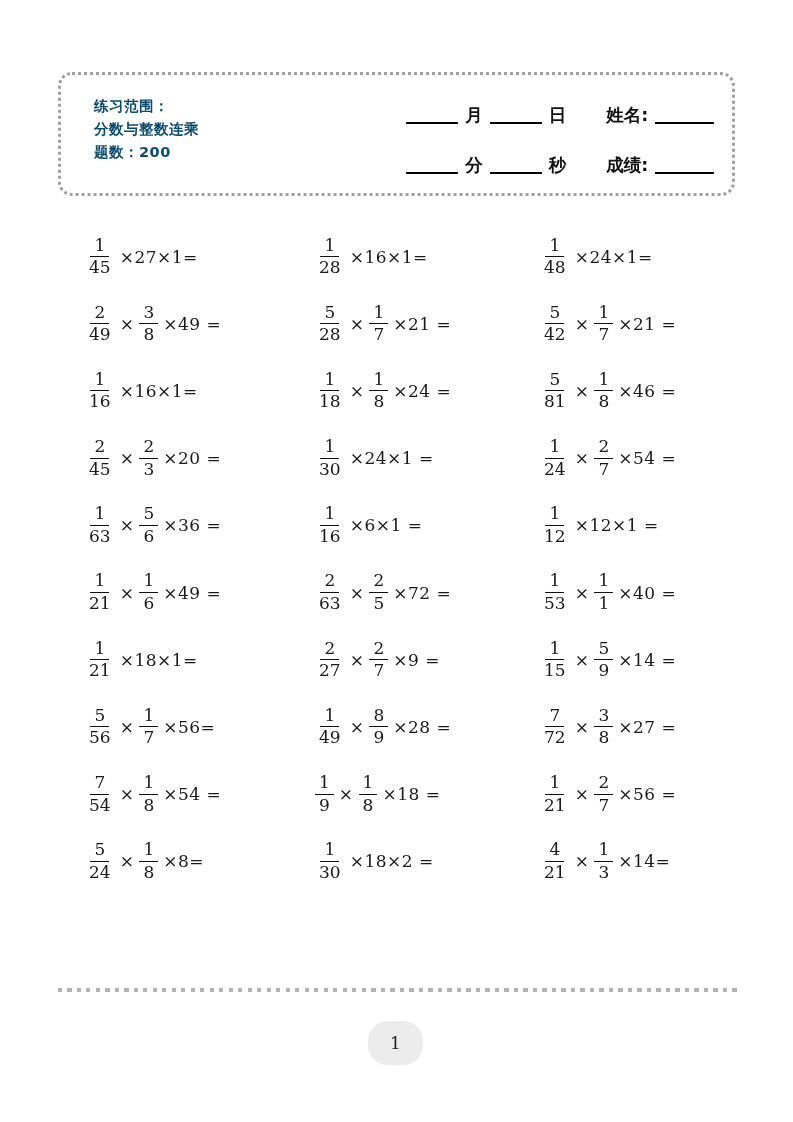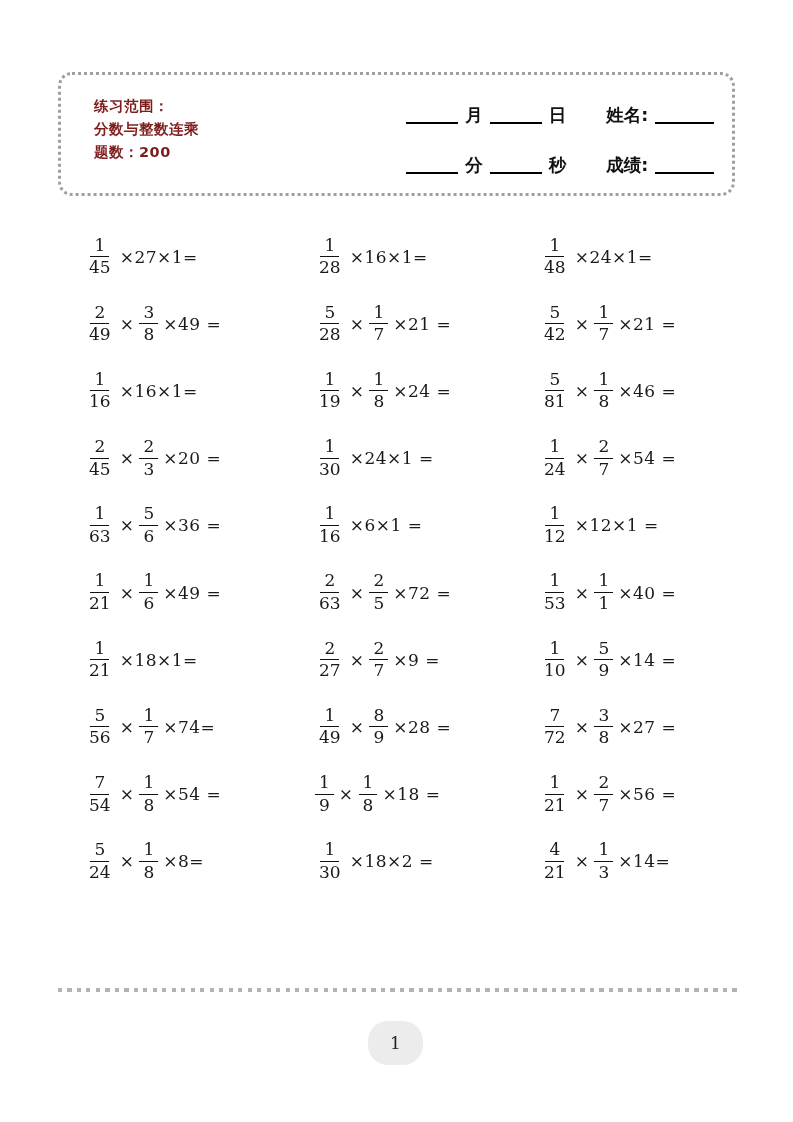--- a/index.html
+++ b/index.html
@@ -18,21 +18,21 @@
     position:absolute; left:58px; top:72px;
     width:677px; height:124px;
     border:3px dotted #9f9f9f;
     border-radius:14px;
     background:#fff;
   }
   .header-left {
     position:absolute; left:33px; top:20px;
     font-family:"DejaVu Sans","Liberation Sans",sans-serif;
     font-weight:700; font-size:14.5px; line-height:23px;
-    color:#7f1d1d; letter-spacing:0.5px;
+    color:#0c4a6e; letter-spacing:0.5px;
   }
   .header-right {
     position:absolute; left:338px; top:15px; right:18px;
   }
   .fill-row {
     display:flex; align-items:center; height:50px;
     font-family:"DejaVu Sans","Liberation Sans",sans-serif;
     font-weight:700; font-size:17.5px; color:#111;
     white-space:nowrap;
   }
@@ -111,35 +111,35 @@
   </div>
 
   <div class="problems" id="problems">
       <div class="problem"><span class="frac"><span class="num">1</span><span class="den">45</span></span><span class="op">×27×1=</span></div>
       <div class="problem"><span class="frac"><span class="num">1</span><span class="den">28</span></span><span class="op">×16×1=</span></div>
       <div class="problem"><span class="frac"><span class="num">1</span><span class="den">48</span></span><span class="op">×24×1=</span></div>
       <div class="problem"><span class="frac"><span class="num">2</span><span class="den">49</span></span><span class="op">×</span><span class="frac"><span class="num">3</span><span class="den">8</span></span><span class="op">×49 =</span></div>
       <div class="problem"><span class="frac"><span class="num">5</span><span class="den">28</span></span><span class="op">×</span><span class="frac"><span class="num">1</span><span class="den">7</span></span><span class="op">×21 =</span></div>
       <div class="problem"><span class="frac"><span class="num">5</span><span class="den">42</span></span><span class="op">×</span><span class="frac"><span class="num">1</span><span class="den">7</span></span><span class="op">×21 =</span></div>
       <div class="problem"><span class="frac"><span class="num">1</span><span class="den">16</span></span><span class="op">×16×1=</span></div>
-      <div class="problem"><span class="frac"><span class="num">1</span><span class="den">19</span></span><span class="op">×</span><span class="frac"><span class="num">1</span><span class="den">8</span></span><span class="op">×24 =</span></div>
+      <div class="problem"><span class="frac"><span class="num">1</span><span class="den">18</span></span><span class="op">×</span><span class="frac"><span class="num">1</span><span class="den">8</span></span><span class="op">×24 =</span></div>
       <div class="problem"><span class="frac"><span class="num">5</span><span class="den">81</span></span><span class="op">×</span><span class="frac"><span class="num">1</span><span class="den">8</span></span><span class="op">×46 =</span></div>
       <div class="problem"><span class="frac"><span class="num">2</span><span class="den">45</span></span><span class="op">×</span><span class="frac"><span class="num">2</span><span class="den">3</span></span><span class="op">×20 =</span></div>
       <div class="problem"><span class="frac"><span class="num">1</span><span class="den">30</span></span><span class="op">×24×1 =</span></div>
       <div class="problem"><span class="frac"><span class="num">1</span><span class="den">24</span></span><span class="op">×</span><span class="frac"><span class="num">2</span><span class="den">7</span></span><span class="op">×54 =</span></div>
       <div class="problem"><span class="frac"><span class="num">1</span><span class="den">63</span></span><span class="op">×</span><span class="frac"><span class="num">5</span><span class="den">6</span></span><span class="op">×36 =</span></div>
       <div class="problem"><span class="frac"><span class="num">1</span><span class="den">16</span></span><span class="op">×6×1 =</span></div>
       <div class="problem"><span class="frac"><span class="num">1</span><span class="den">12</span></span><span class="op">×12×1 =</span></div>
       <div class="problem"><span class="frac"><span class="num">1</span><span class="den">21</span></span><span class="op">×</span><span class="frac"><span class="num">1</span><span class="den">6</span></span><span class="op">×49 =</span></div>
       <div class="problem"><span class="frac"><span class="num">2</span><span class="den">63</span></span><span class="op">×</span><span class="frac"><span class="num">2</span><span class="den">5</span></span><span class="op">×72 =</span></div>
       <div class="problem"><span class="frac"><span class="num">1</span><span class="den">53</span></span><span class="op">×</span><span class="frac"><span class="num">1</span><span class="den">1</span></span><span class="op">×40 =</span></div>
       <div class="problem"><span class="frac"><span class="num">1</span><span class="den">21</span></span><span class="op">×18×1=</span></div>
       <div class="problem"><span class="frac"><span class="num">2</span><span class="den">27</span></span><span class="op">×</span><span class="frac"><span class="num">2</span><span class="den">7</span></span><span class="op">×9 =</span></div>
-      <div class="problem"><span class="frac"><span class="num">1</span><span class="den">10</span></span><span class="op">×</span><span class="frac"><span class="num">5</span><span class="den">9</span></span><span class="op">×14 =</span></div>
-      <div class="problem"><span class="frac"><span class="num">5</span><span class="den">56</span></span><span class="op">×</span><span class="frac"><span class="num">1</span><span class="den">7</span></span><span class="op">×74=</span></div>
+      <div class="problem"><span class="frac"><span class="num">1</span><span class="den">15</span></span><span class="op">×</span><span class="frac"><span class="num">5</span><span class="den">9</span></span><span class="op">×14 =</span></div>
+      <div class="problem"><span class="frac"><span class="num">5</span><span class="den">56</span></span><span class="op">×</span><span class="frac"><span class="num">1</span><span class="den">7</span></span><span class="op">×56=</span></div>
       <div class="problem"><span class="frac"><span class="num">1</span><span class="den">49</span></span><span class="op">×</span><span class="frac"><span class="num">8</span><span class="den">9</span></span><span class="op">×28 =</span></div>
       <div class="problem"><span class="frac"><span class="num">7</span><span class="den">72</span></span><span class="op">×</span><span class="frac"><span class="num">3</span><span class="den">8</span></span><span class="op">×27 =</span></div>
       <div class="problem"><span class="frac"><span class="num">7</span><span class="den">54</span></span><span class="op">×</span><span class="frac"><span class="num">1</span><span class="den">8</span></span><span class="op">×54 =</span></div>
       <div class="problem"><span class="frac"><span class="num">1</span><span class="den">9</span></span><span class="op">×</span><span class="frac"><span class="num">1</span><span class="den">8</span></span><span class="op">×18 =</span></div>
       <div class="problem"><span class="frac"><span class="num">1</span><span class="den">21</span></span><span class="op">×</span><span class="frac"><span class="num">2</span><span class="den">7</span></span><span class="op">×56 =</span></div>
       <div class="problem"><span class="frac"><span class="num">5</span><span class="den">24</span></span><span class="op">×</span><span class="frac"><span class="num">1</span><span class="den">8</span></span><span class="op">×8=</span></div>
       <div class="problem"><span class="frac"><span class="num">1</span><span class="den">30</span></span><span class="op">×18×2 =</span></div>
       <div class="problem"><span class="frac"><span class="num">4</span><span class="den">21</span></span><span class="op">×</span><span class="frac"><span class="num">1</span><span class="den">3</span></span><span class="op">×14=</span></div>
     </div>
 

